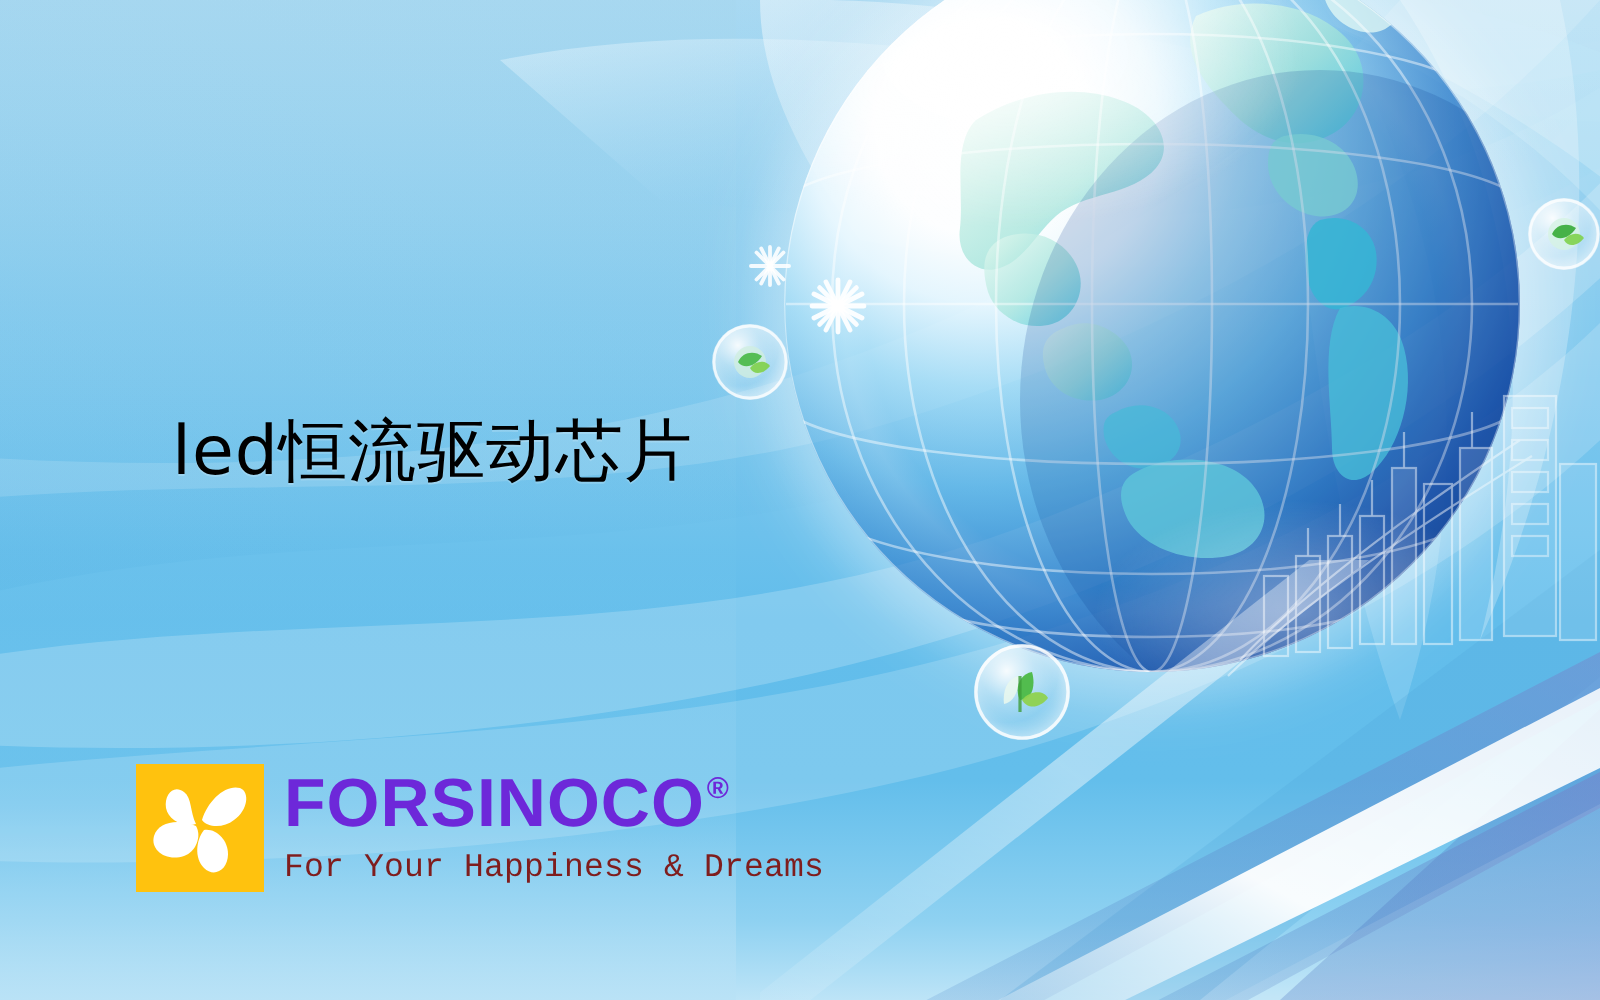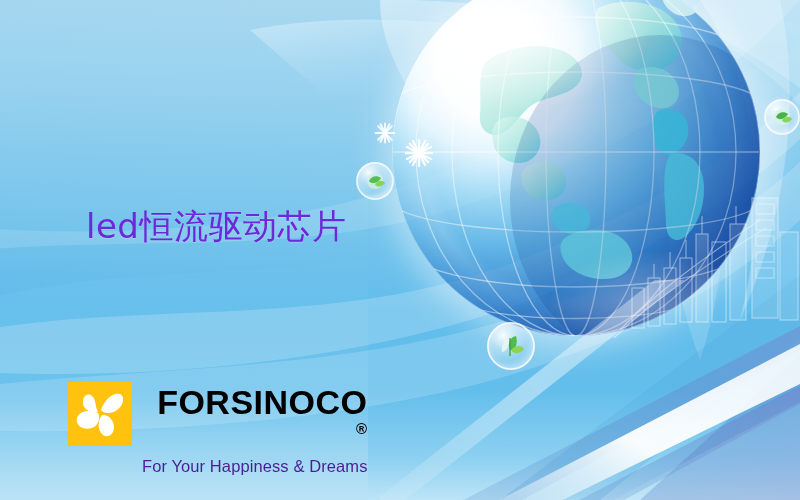--- a/index.html
+++ b/index.html
@@ -90,58 +90,57 @@
     box-shadow:inset 0 0 10px rgba(255,255,255,.6);
   }
 
   
   .stripes{position:absolute;right:0;bottom:0;width:420px;height:220px;overflow:hidden;}
 
   
   .headline{
     position:absolute;
     left:86px;top:162px;
-    color:#6d28d9;
+    color:#000000;
     font-size:34px;
     line-height:1.26;
     letter-spacing:.5px;
     white-space:pre-line;
     font-family:"DejaVu Sans","Liberation Sans",sans-serif;
     text-shadow:0 1px 0 rgba(255,255,255,.18);
   }
   .headline .l2{display:block;padding-left:14px;}
 
   
   .logo{
     position:absolute;left:68px;top:382px;
     display:flex;align-items:flex-start;gap:10px;
   }
   .logo-mark{
     width:64px;height:64px;background:#ffc20e;
     flex:0 0 auto;position:relative;
   }
   .logo-text{padding-top:3px;}
   .logo-word{
-    display:flex;align-items:flex-end;
-    color:#000000;
+    display:flex;align-items:flex-start;
+    color:#6d28d9;
     font-weight:bold;
     font-size:34px;
     letter-spacing:.5px;
     line-height:1;
     font-family:"Liberation Sans","DejaVu Sans",sans-serif;
-    flex-direction:column;
   }
   .logo-reg{font-size:15px;line-height:1;margin-top:2px;margin-left:1px;}
   .logo-tagline{
-    color:#4c1d95;
+    color:#7f1d1d;
     font-size:16.5px;
     line-height:1;
-    margin-top:22px;
+    margin-top:7px;
     letter-spacing:.1px;
-    font-family:Liberation Sans, sans-serif;
+    font-family:Liberation Mono, monospace;
   }
 </style>
 </head>
 <body>
 
 <div id="stage">
 
   <div class="bg-base"></div>
   <div class="bg-left-wash"></div>
 

